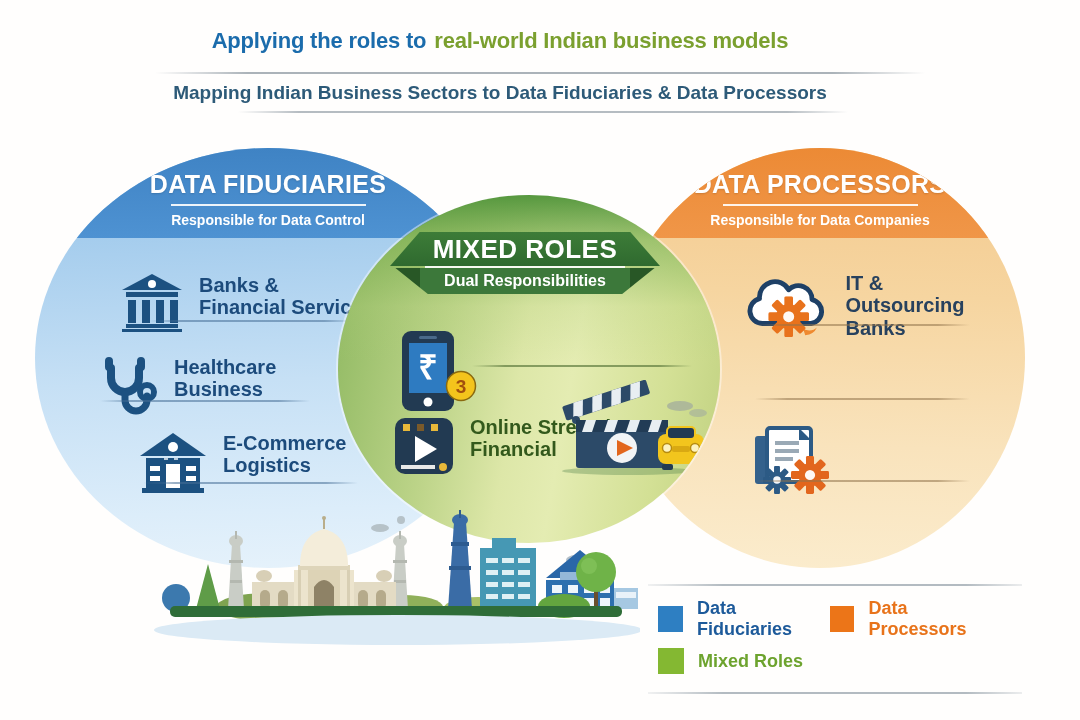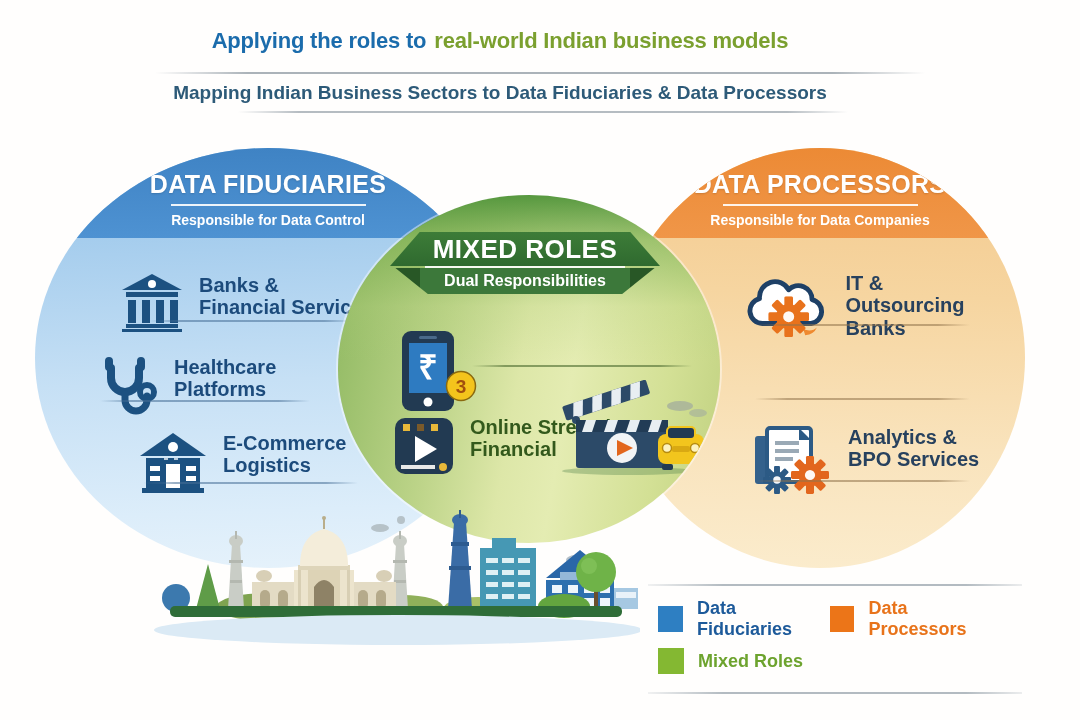--- a/index.html
+++ b/index.html
@@ -138,21 +138,21 @@
       <svg width="62" height="64" viewBox="0 0 62 64">
         <g fill="none" stroke="#1c5181" stroke-linecap="round">
           <path d="M14,12 v10 a14,14 0 0 0 28,0 V12" stroke-width="8"></path>
           <path d="M12,5 v6 M44,5 v6" stroke-width="8"></path>
           <path d="M28,38 v6 a11,11 0 0 0 22,0 v-4" stroke-width="7"></path>
           <circle cx="50" cy="36" r="7" stroke-width="6"></circle>
         </g>
       </svg>
       <div class="lbl lbl-blue">
         <div>Healthcare</div>
-        <div>Platforms</div>
+        <div>Business</div>
       </div>
     </div>
     <div class="sep sep-blue" style="left:65px;top:252px;width:210px;"></div>
 
     <div class="row" style="left:103px;top:268px;">
       <svg width="70" height="62" viewBox="0 0 70 62">
         <g fill="#1c5181">
           <polygon points="35,1 68,24 2,24"></polygon>
           <rect x="8" y="26" width="54" height="30"></rect>
           <rect x="4" y="56" width="62" height="5"></rect>
@@ -200,24 +200,20 @@
       <svg width="80" height="68" viewBox="0 0 80 68">
         <rect x="2" y="10" width="34" height="48" rx="3" fill="#34618c"></rect>
         <rect x="14" y="2" width="44" height="54" rx="3" fill="#fff" stroke="#2c5a85" stroke-width="4"></rect>
         <path d="M46,2 l12,12 h-12 z" fill="#2c5a85"></path>
         <rect x="22" y="15" width="24" height="4" fill="#9aa9b5"></rect>
         <rect x="22" y="23" width="24" height="4" fill="#9aa9b5"></rect>
         <rect x="22" y="31" width="18" height="4" fill="#9aa9b5"></rect>
         <use href="#gear" x="38" y="30" width="38" height="38" fill="#e2661d"></use>
         <use href="#gear" x="10" y="40" width="28" height="28" fill="#2c5a85"></use>
       </svg>
-      <div class="lbl lbl-navy">
-        <div>Analytics &amp;</div>
-        <div>BPO Services</div>
-      </div>
     </div>
     <div class="sep sep-tan" style="left:140px;top:332px;width:215px;"></div>
   </div>
 
   <div class="circle c-green">
     <div class="ribbon">
       <div class="rb-top">MIXED ROLES</div>
       <div class="rb-line"></div>
       <div class="rb-bottom">Dual Responsibilities</div>
     </div>

